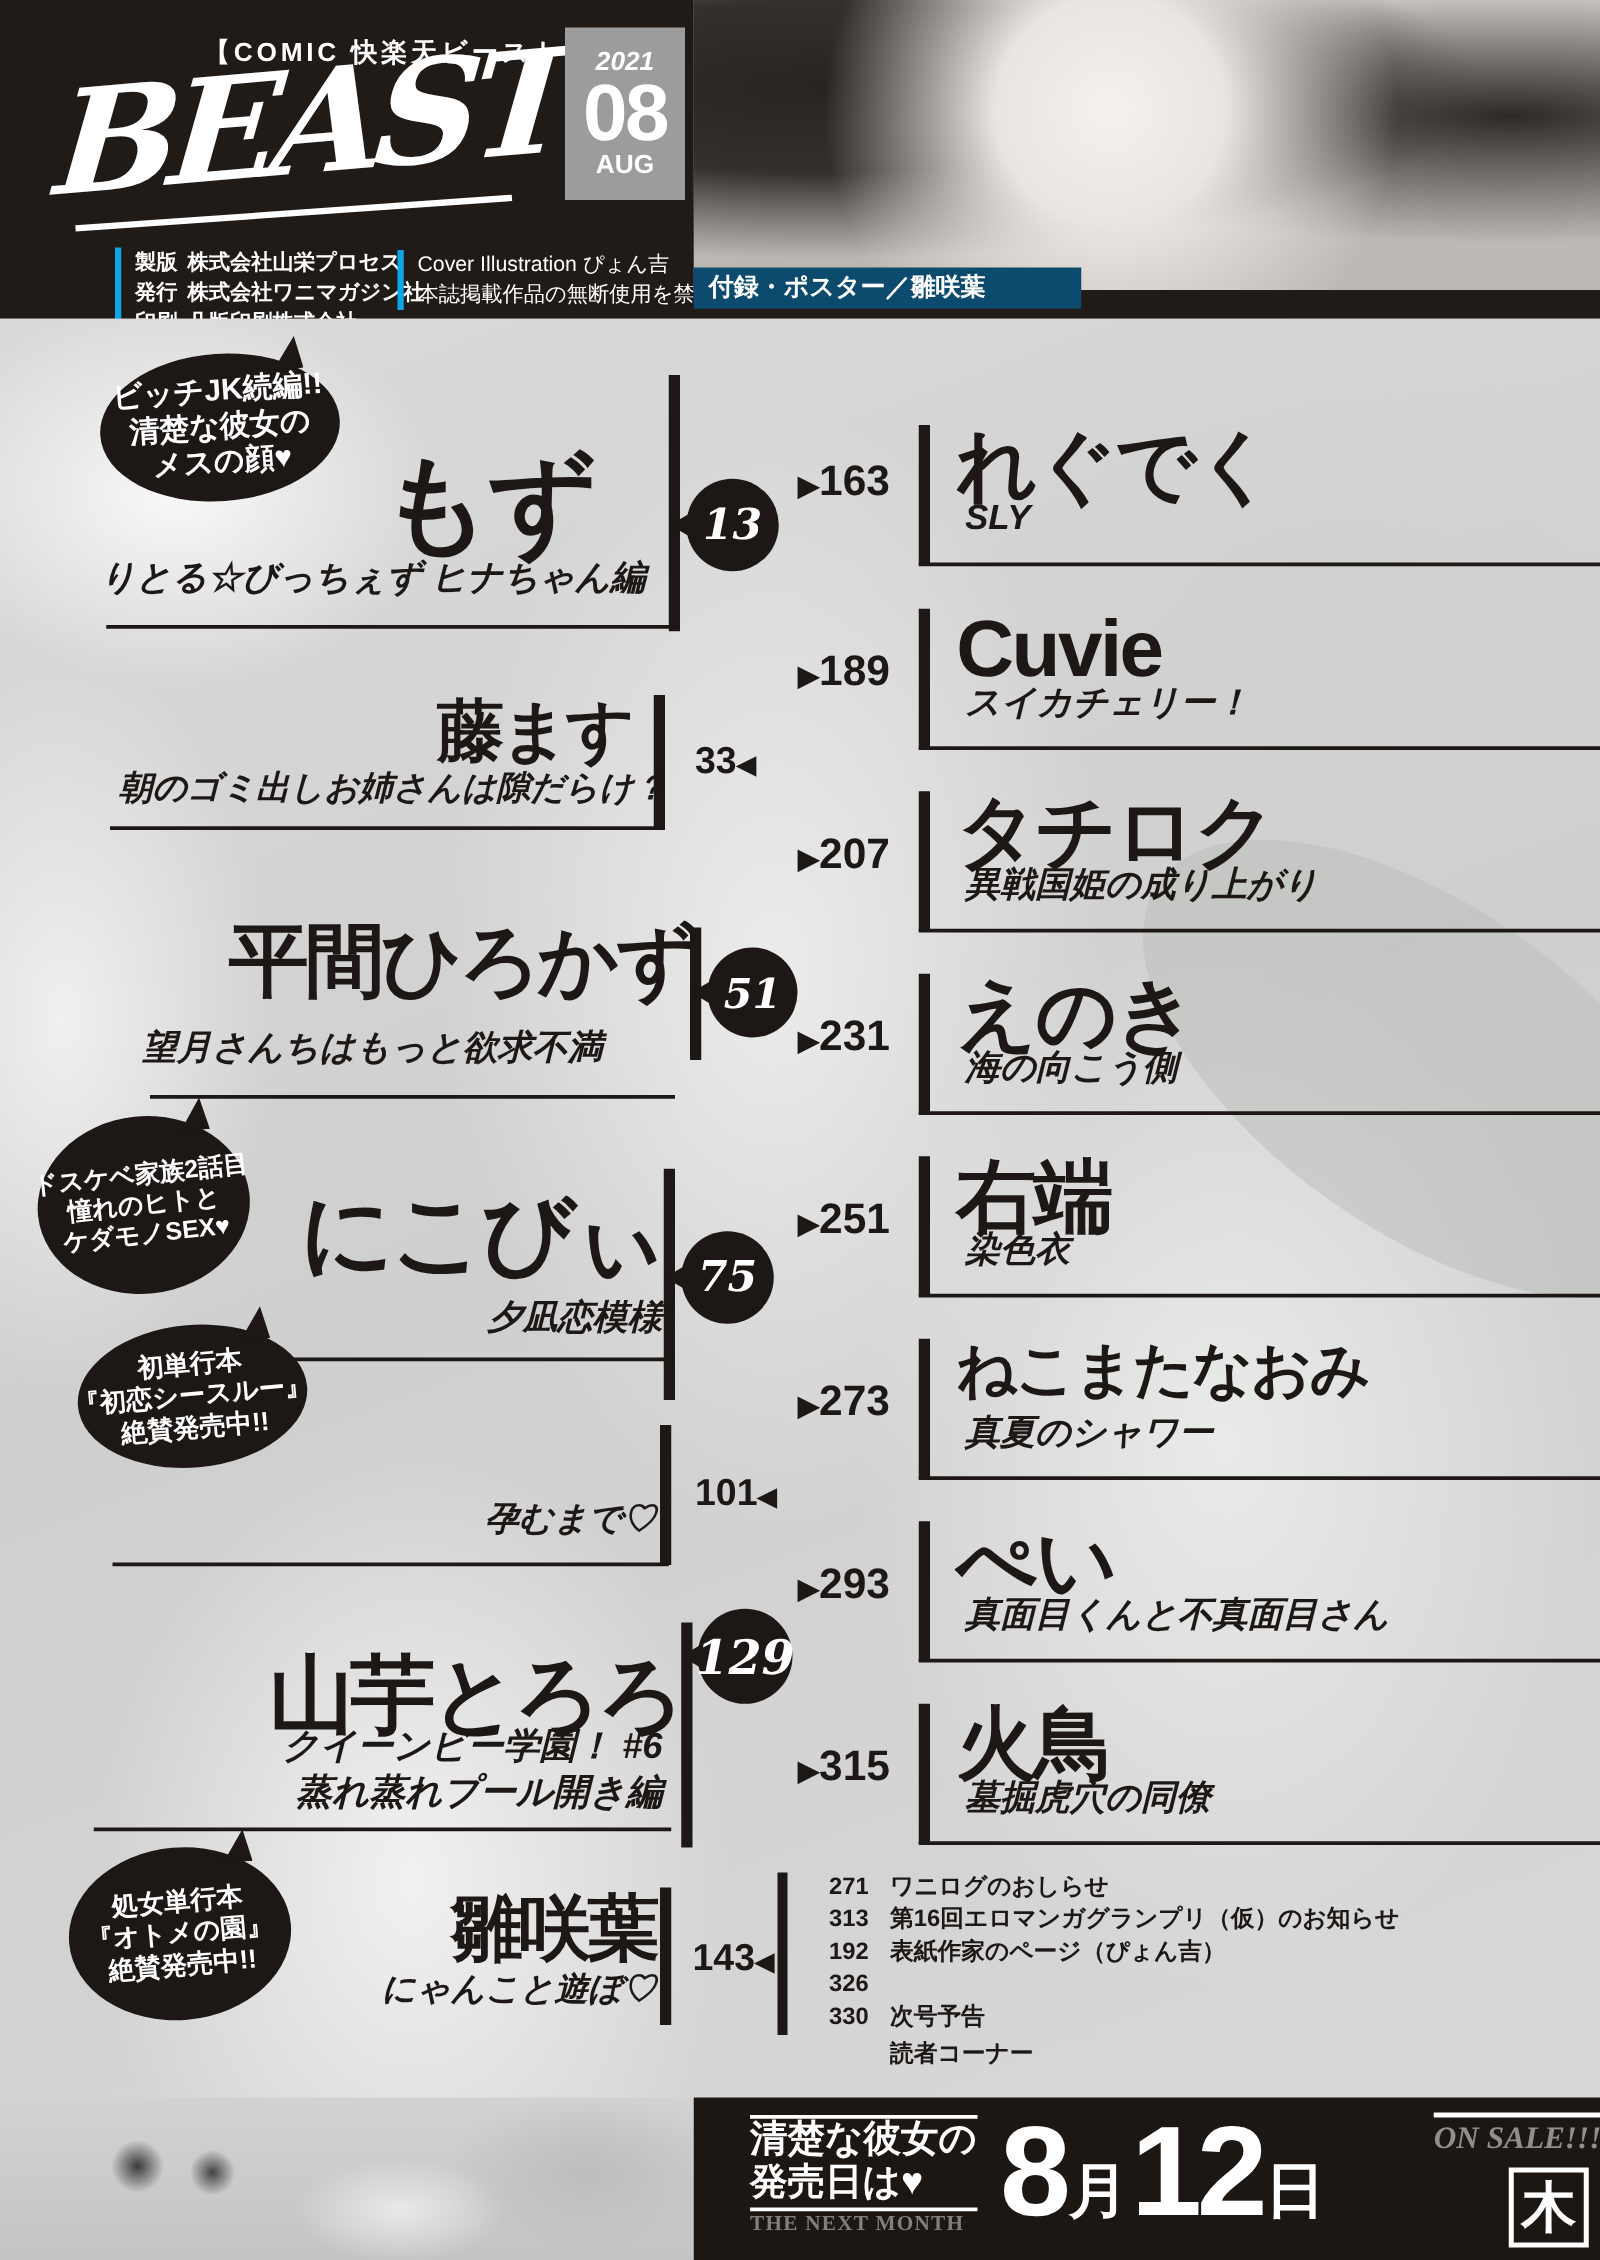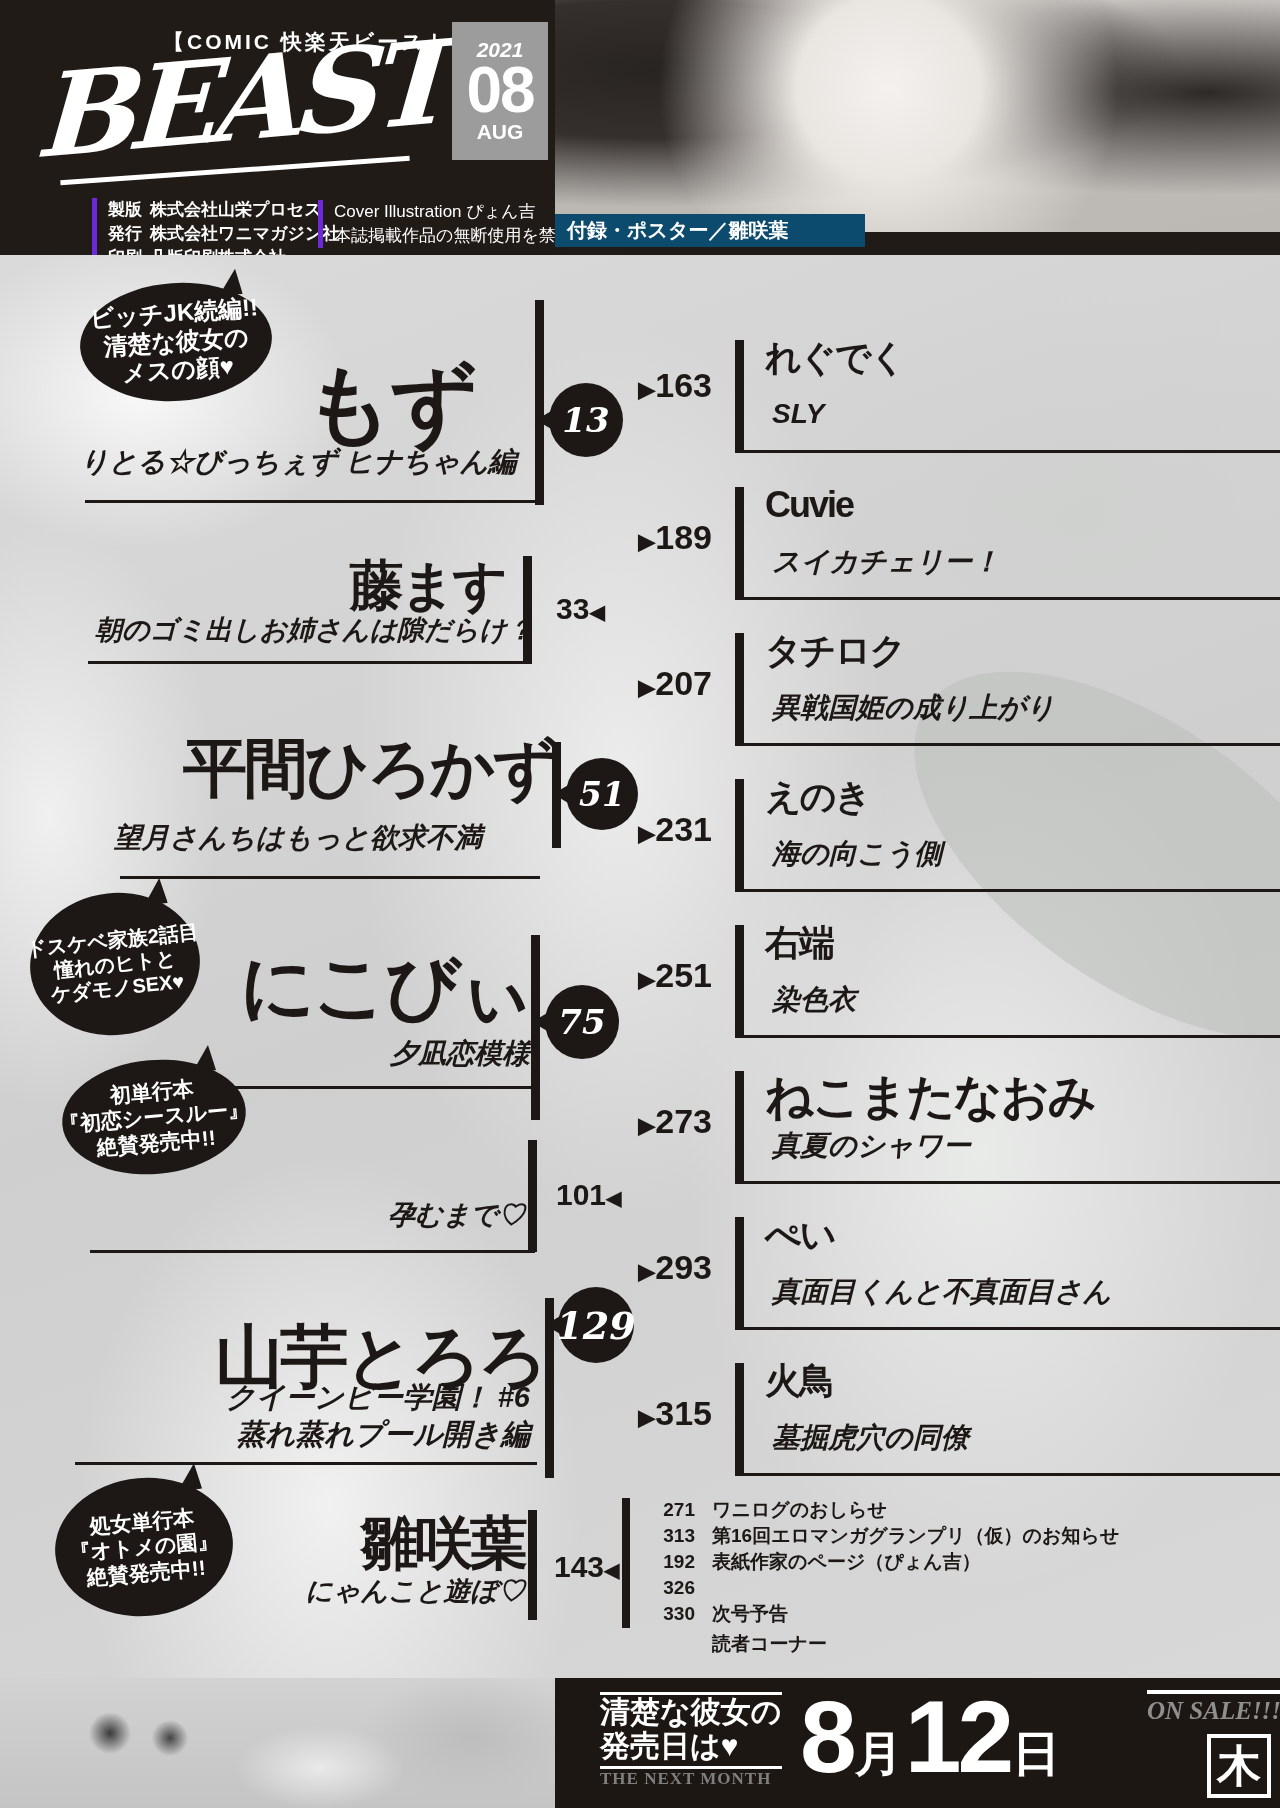--- a/index.html
+++ b/index.html
@@ -6,21 +6,21 @@
   #page{position:relative;width:1280px;height:1808px;overflow:hidden;
         background:#d6d6d6;font-family:"Liberation Sans",sans-serif;color:#1d1815;}
   .abs{position:absolute;}
   
   .header{left:0;top:0;width:1280px;height:255px;background:#211b18;}
   .series-label{color:#fff;font-weight:700;font-size:21px;letter-spacing:3px;white-space:nowrap;}
   .logo{color:#fff;font-weight:700;font-style:italic;font-size:116px;line-height:1;
         font-family:"DejaVu Serif",serif;letter-spacing:-8px;
         transform:skewX(-10deg) rotate(-5deg);white-space:nowrap;}
   .logo-underline{background:#fff;height:5px;transform:rotate(-4deg);}
-  .credit-group{border-left:5px solid #6d28d9;padding-left:11px;color:#fff;}
+  .credit-group{border-left:5px solid #0ea5e9;padding-left:11px;color:#fff;}
   .credit-line{font-size:17px;font-weight:700;line-height:24px;white-space:nowrap;}
   .credit-line .role{margin-right:8px;}
   .issue-badge{background:#9c9c9c;color:#fff;text-align:center;display:flex;
                flex-direction:column;align-items:center;justify-content:center;}
   .issue-year{font-size:21px;font-weight:700;font-style:italic;line-height:1;}
   .issue-month{font-size:64px;font-weight:700;line-height:.95;letter-spacing:-2px;}
   .issue-abbr{font-size:21px;font-weight:700;line-height:1.1;}
   .cover{background:
       radial-gradient(circle at 46% 38%, #f4f1ee 0%, #e9e5e1 22%, rgba(233,229,225,0) 55%),
       radial-gradient(ellipse at 14% 30%, #282422 0%, #35302d 30%, rgba(53,48,45,0) 60%),
@@ -53,21 +53,21 @@
       font-family:"DejaVu Serif",serif;}
   .circle-page::before{content:"";position:absolute;left:-13px;top:50%;transform:translateY(-50%);
       border-top:10px solid transparent;border-bottom:10px solid transparent;
       border-right:17px solid #1d1815;}
   .bubble{background:#1d1815;border-radius:50%;color:#fff;display:flex;flex-direction:column;
       align-items:center;justify-content:center;font-weight:700;text-align:center;line-height:1.2;}
   .bubble::after{content:"";position:absolute;top:-10px;right:26px;width:24px;height:26px;
       background:#1d1815;clip-path:polygon(0 100%,100% 100%,75% 0);}
   .bubble span{white-space:nowrap;}
   
-  .r-artist{font-weight:700;font-size:36px;letter-spacing:-2px;white-space:nowrap;line-height:1;}
+  .r-artist{font-weight:700;font-size:64px;letter-spacing:-2px;white-space:nowrap;line-height:1;}
   .r-sub{font-weight:700;font-style:italic;font-size:28px;white-space:nowrap;line-height:1;}
   .r-page{font-weight:700;font-size:34px;text-align:right;white-space:nowrap;line-height:1;}
   .r-page .tri{font-size:22px;}
   
   .x-page{font-weight:700;font-size:19px;text-align:right;line-height:1;}
   .x-label{font-weight:700;font-size:19px;white-space:nowrap;line-height:1;}
   
   .footer-art{left:0;top:1678px;width:555px;height:130px;background:
       radial-gradient(circle 30px at 110px 55px, #3a3a3a 0%, rgba(58,58,58,0) 70%),
       radial-gradient(circle 26px at 170px 60px, #444 0%, rgba(68,68,68,0) 70%),

